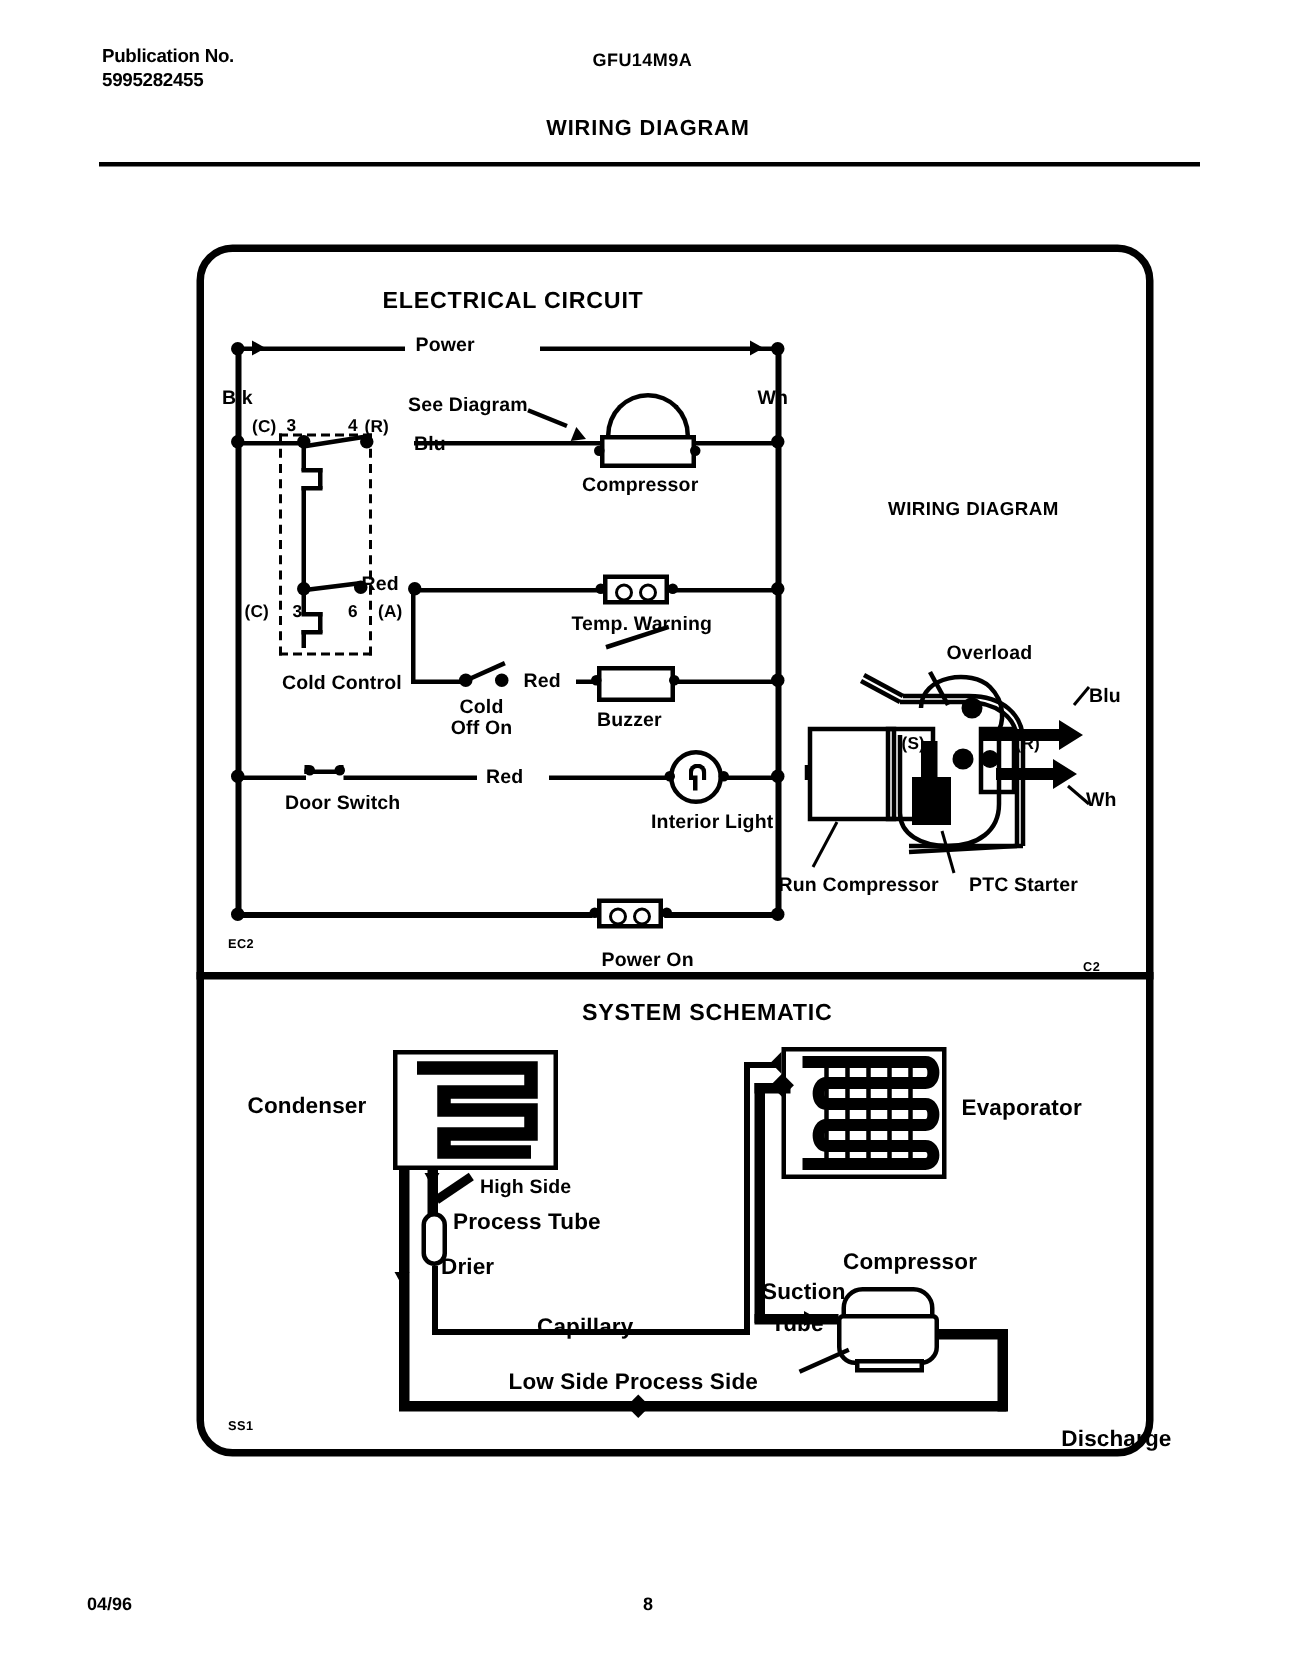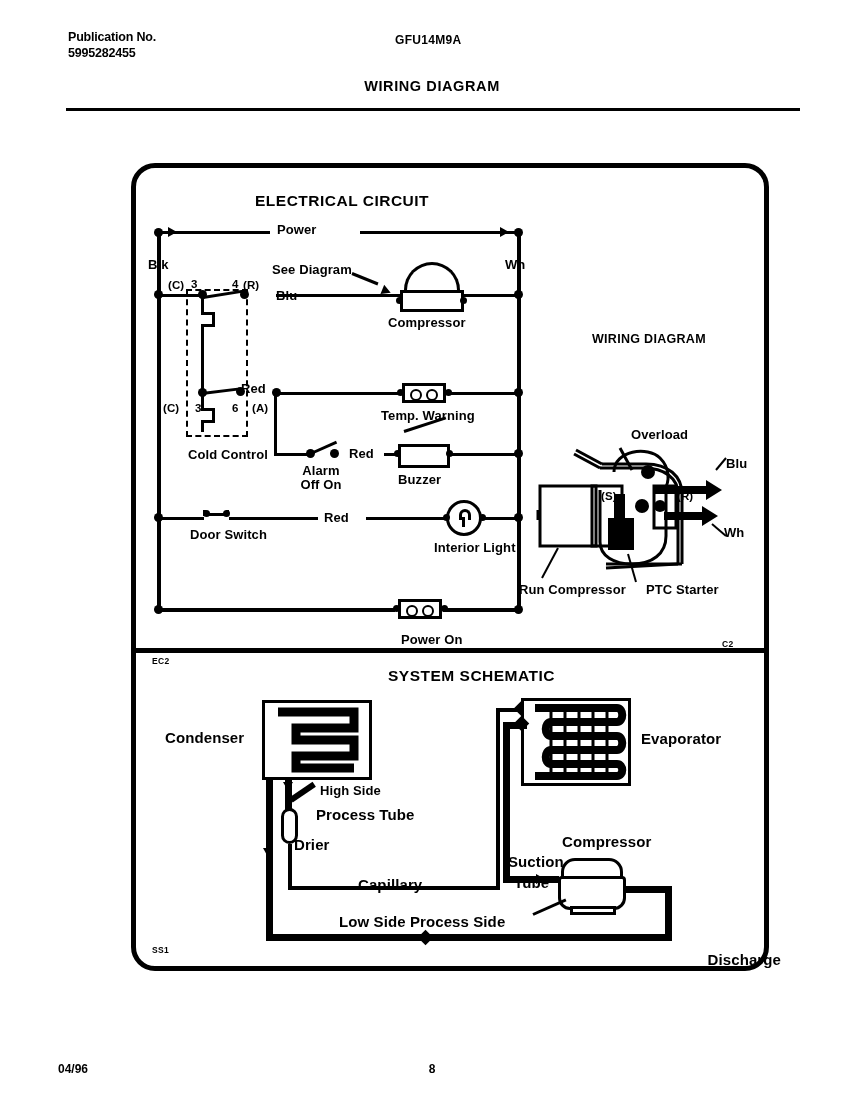--- a/index.html
+++ b/index.html
@@ -105,21 +105,21 @@
   #title-electrical { left: 255px; top: 192px; }
   #title-system     { left: 388px; top: 667px; }
 
   
   .corner-code {
     position: absolute;
     font-size: 8.5px;
     font-weight: bold;
     letter-spacing: 0.3px;
   }
-  #code-ec2 { left: 152px; top: 656px; }
+  #code-ec2 { left: 152px; top: 624px; }
   #code-c2  { left: 722px; top: 639px; }
   #code-ss1 { left: 152px; top: 945px; }
 
   
   .h-wire, .v-wire {
     position: absolute;
     background: #000;
   }
   .h-wire { height: 3px; }
   .v-wire { width: 3px; }
@@ -500,21 +500,21 @@
   <div class="lamp" style="left:402px; top:383px;"></div>
   <div class="node sm" style="left:397px; top:389px;"></div>
   <div class="node sm" style="left:445px; top:389px;"></div>
   <div class="lbl" style="left:381px; top:408px;">Temp. Warning</div>
 
   <div class="v-wire" style="left:274px; top:392px; height:64px;"></div>
   <div class="h-wire" style="left:274px; top:453px; width:36px;"></div>
   <div class="node" style="left:306px; top:449px;"></div>
   <div class="node" style="left:330px; top:449px;"></div>
   <div class="h-wire" style="left:311px; top:452px; width:28px; transform:rotate(-24deg); transform-origin:left center;"></div>
-  <div class="lbl" style="left:289px; top:463px; width:64px; text-align:center;">Alarm</div>
+  <div class="lbl" style="left:289px; top:463px; width:64px; text-align:center;">Cold</div>
   <div class="lbl" style="left:289px; top:477px; width:64px; text-align:center;">Off On</div>
   <div class="lbl" style="left:349px; top:446px;">Red</div>
   <div class="h-wire" style="left:384px; top:453px; width:18px;"></div>
   <div class="buzzer-tail"></div>
   <div class="buzzer-body"></div>
   <div class="node sm" style="left:394px; top:450px;"></div>
   <div class="node sm" style="left:446px; top:450px;"></div>
   <div class="h-wire" style="left:449px; top:453px; width:70px;"></div>
   <div class="node" style="left:514px; top:449px;"></div>
   <div class="lbl" style="left:398px; top:472px;">Buzzer</div>
@@ -620,21 +620,21 @@
   </svg>
   <div class="lbl" style="left:165px; top:729px; font-size:15px;">Condenser</div>
 
   <div class="v-wire thick" style="left:285px; top:780px; height:30px; width:7px;"></div>
   <div class="arr arr-d" style="left:283px; top:782px;"></div>
   <div class="drier"></div>
   <div class="lbl" style="left:294px; top:836px; font-size:15px;">Drier</div>
 
   <div class="h-wire thick" style="left:291px; top:797px; width:28px; transform:rotate(-34deg); transform-origin:left center; height:6px;"></div>
   <div class="lbl" style="left:320px; top:783px; font-size:13px;">High Side</div>
-  <div class="lbl" style="left:302px; top:806px; font-size:15px;margin-left:14px;">Process Tube</div>
+  <div class="lbl" style="left:302px; top:806px; font-size:15px;">Process Tube</div>
 
   <div class="v-wire" style="left:288px; top:844px; height:46px; width:4px;"></div>
   <div class="h-wire" style="left:288px; top:886px; width:212px; height:4px;"></div>
   <div class="v-wire" style="left:496px; top:710px; height:180px; width:4px;"></div>
   <div class="h-wire" style="left:496px; top:708px; width:30px; height:4px;"></div>
   <div class="lbl" style="left:358px; top:876px; font-size:15px;">Capillary</div>
   <div class="diamond" style="left:516px; top:703px;"></div>
 
   <div class="evap-box"></div>
   <svg style="position:absolute; left:521px; top:698px;" width="112" height="90" viewBox="0 0 112 90">

